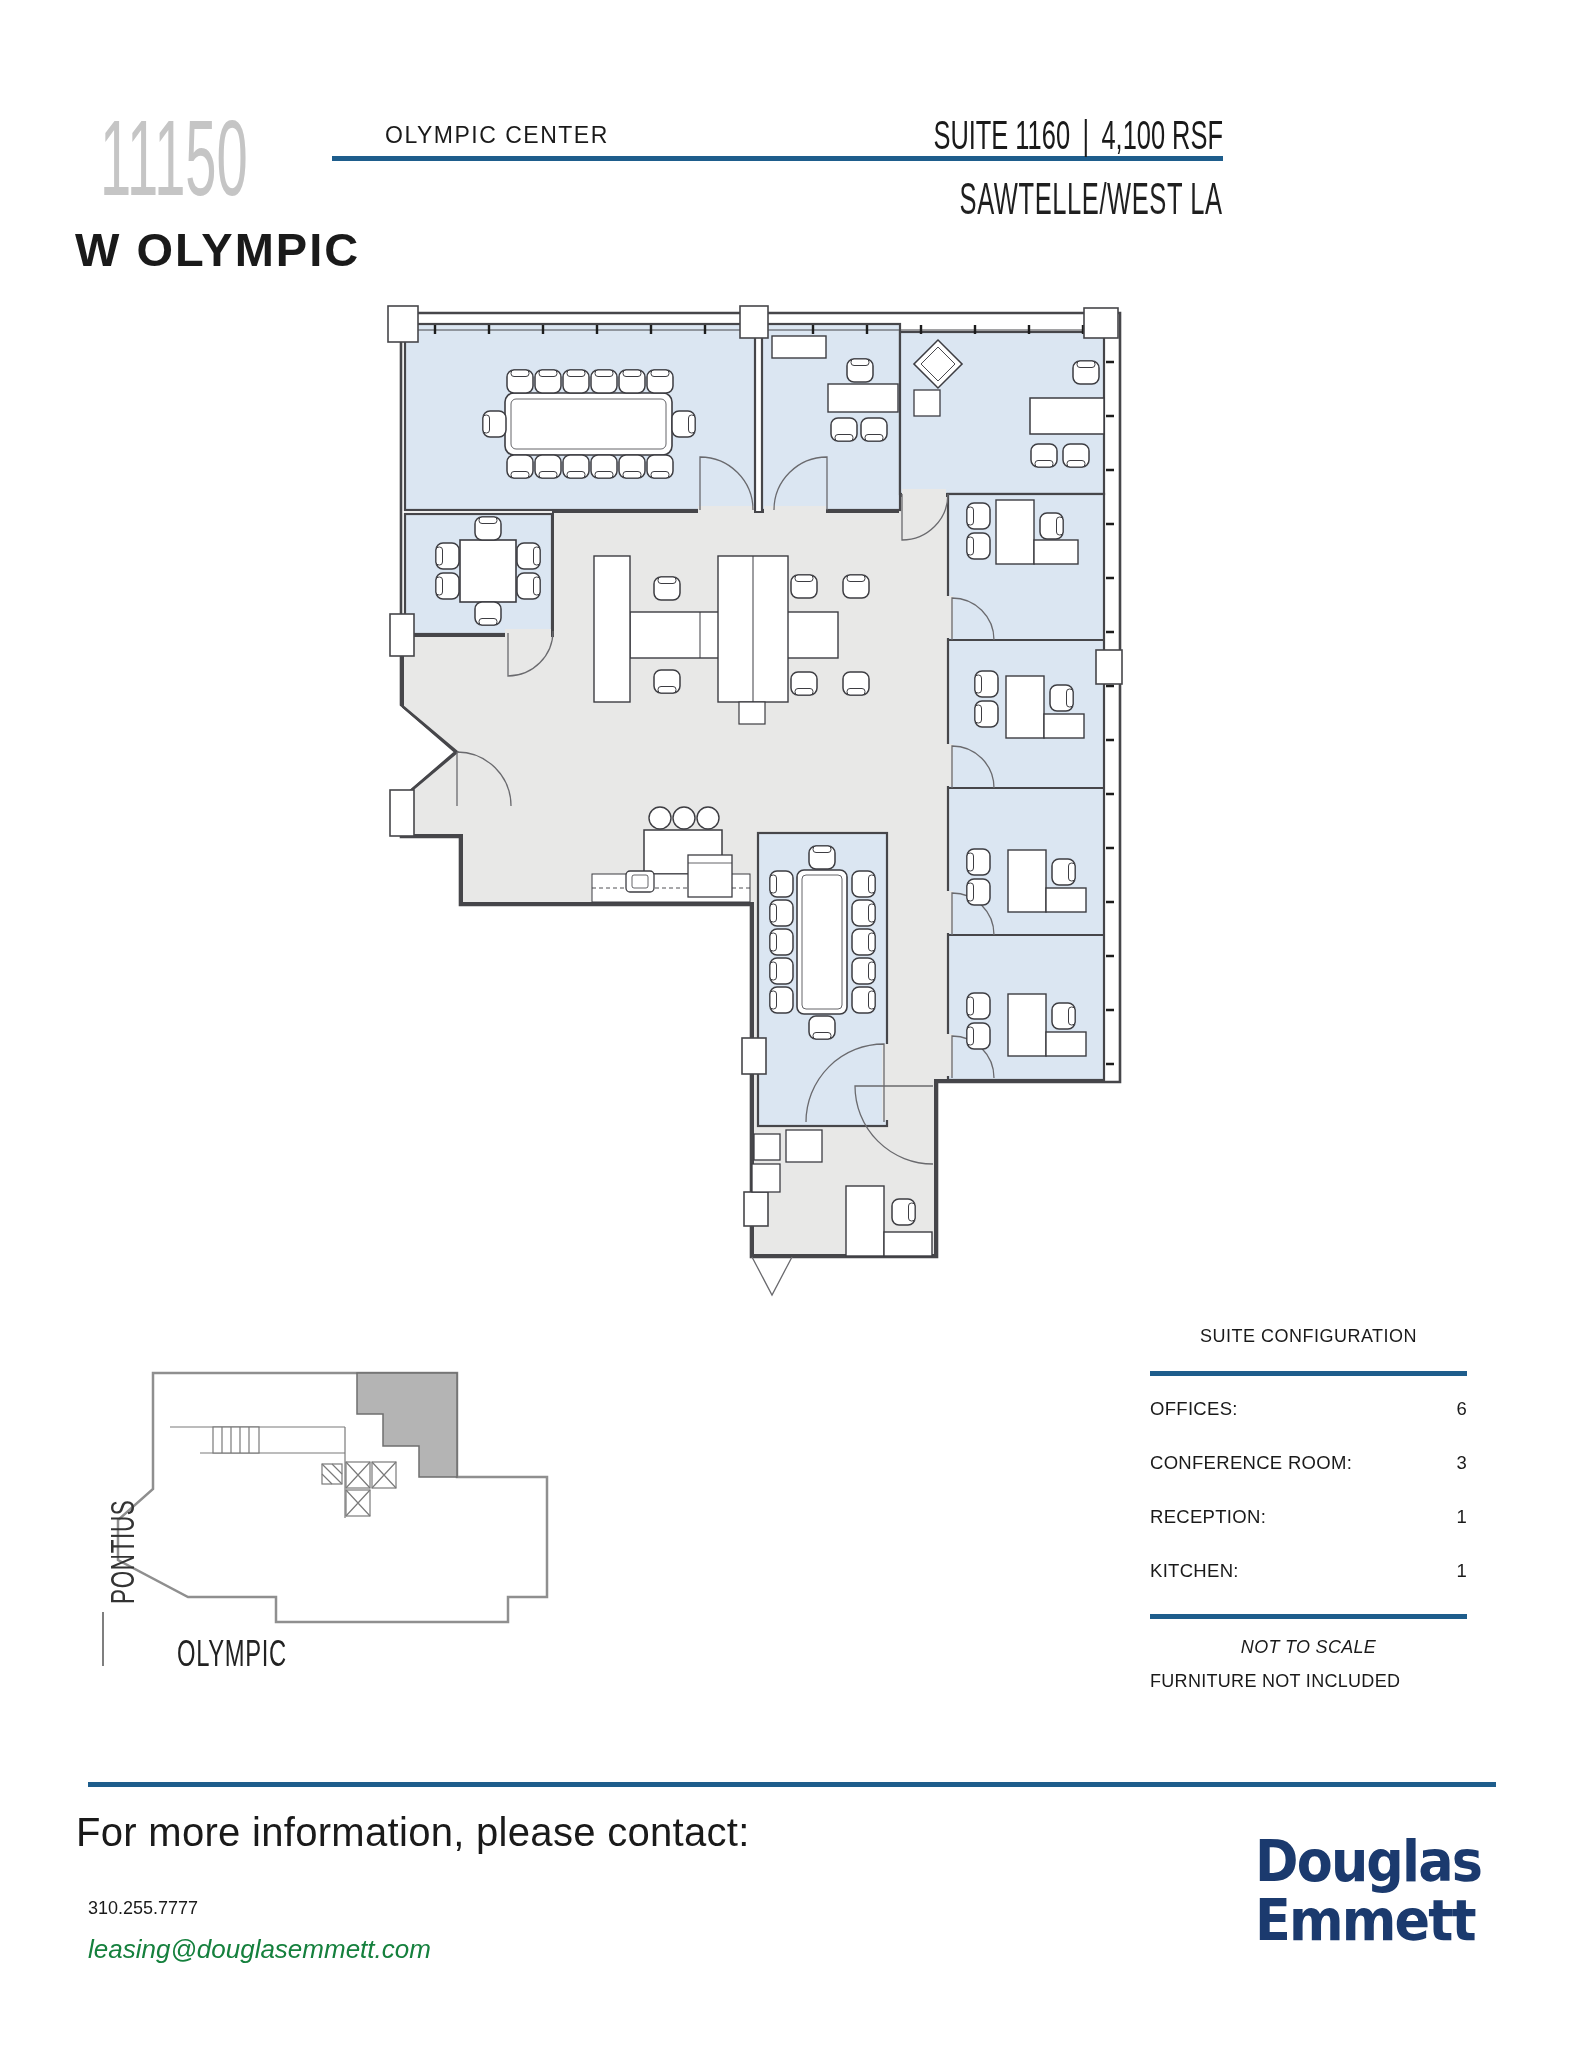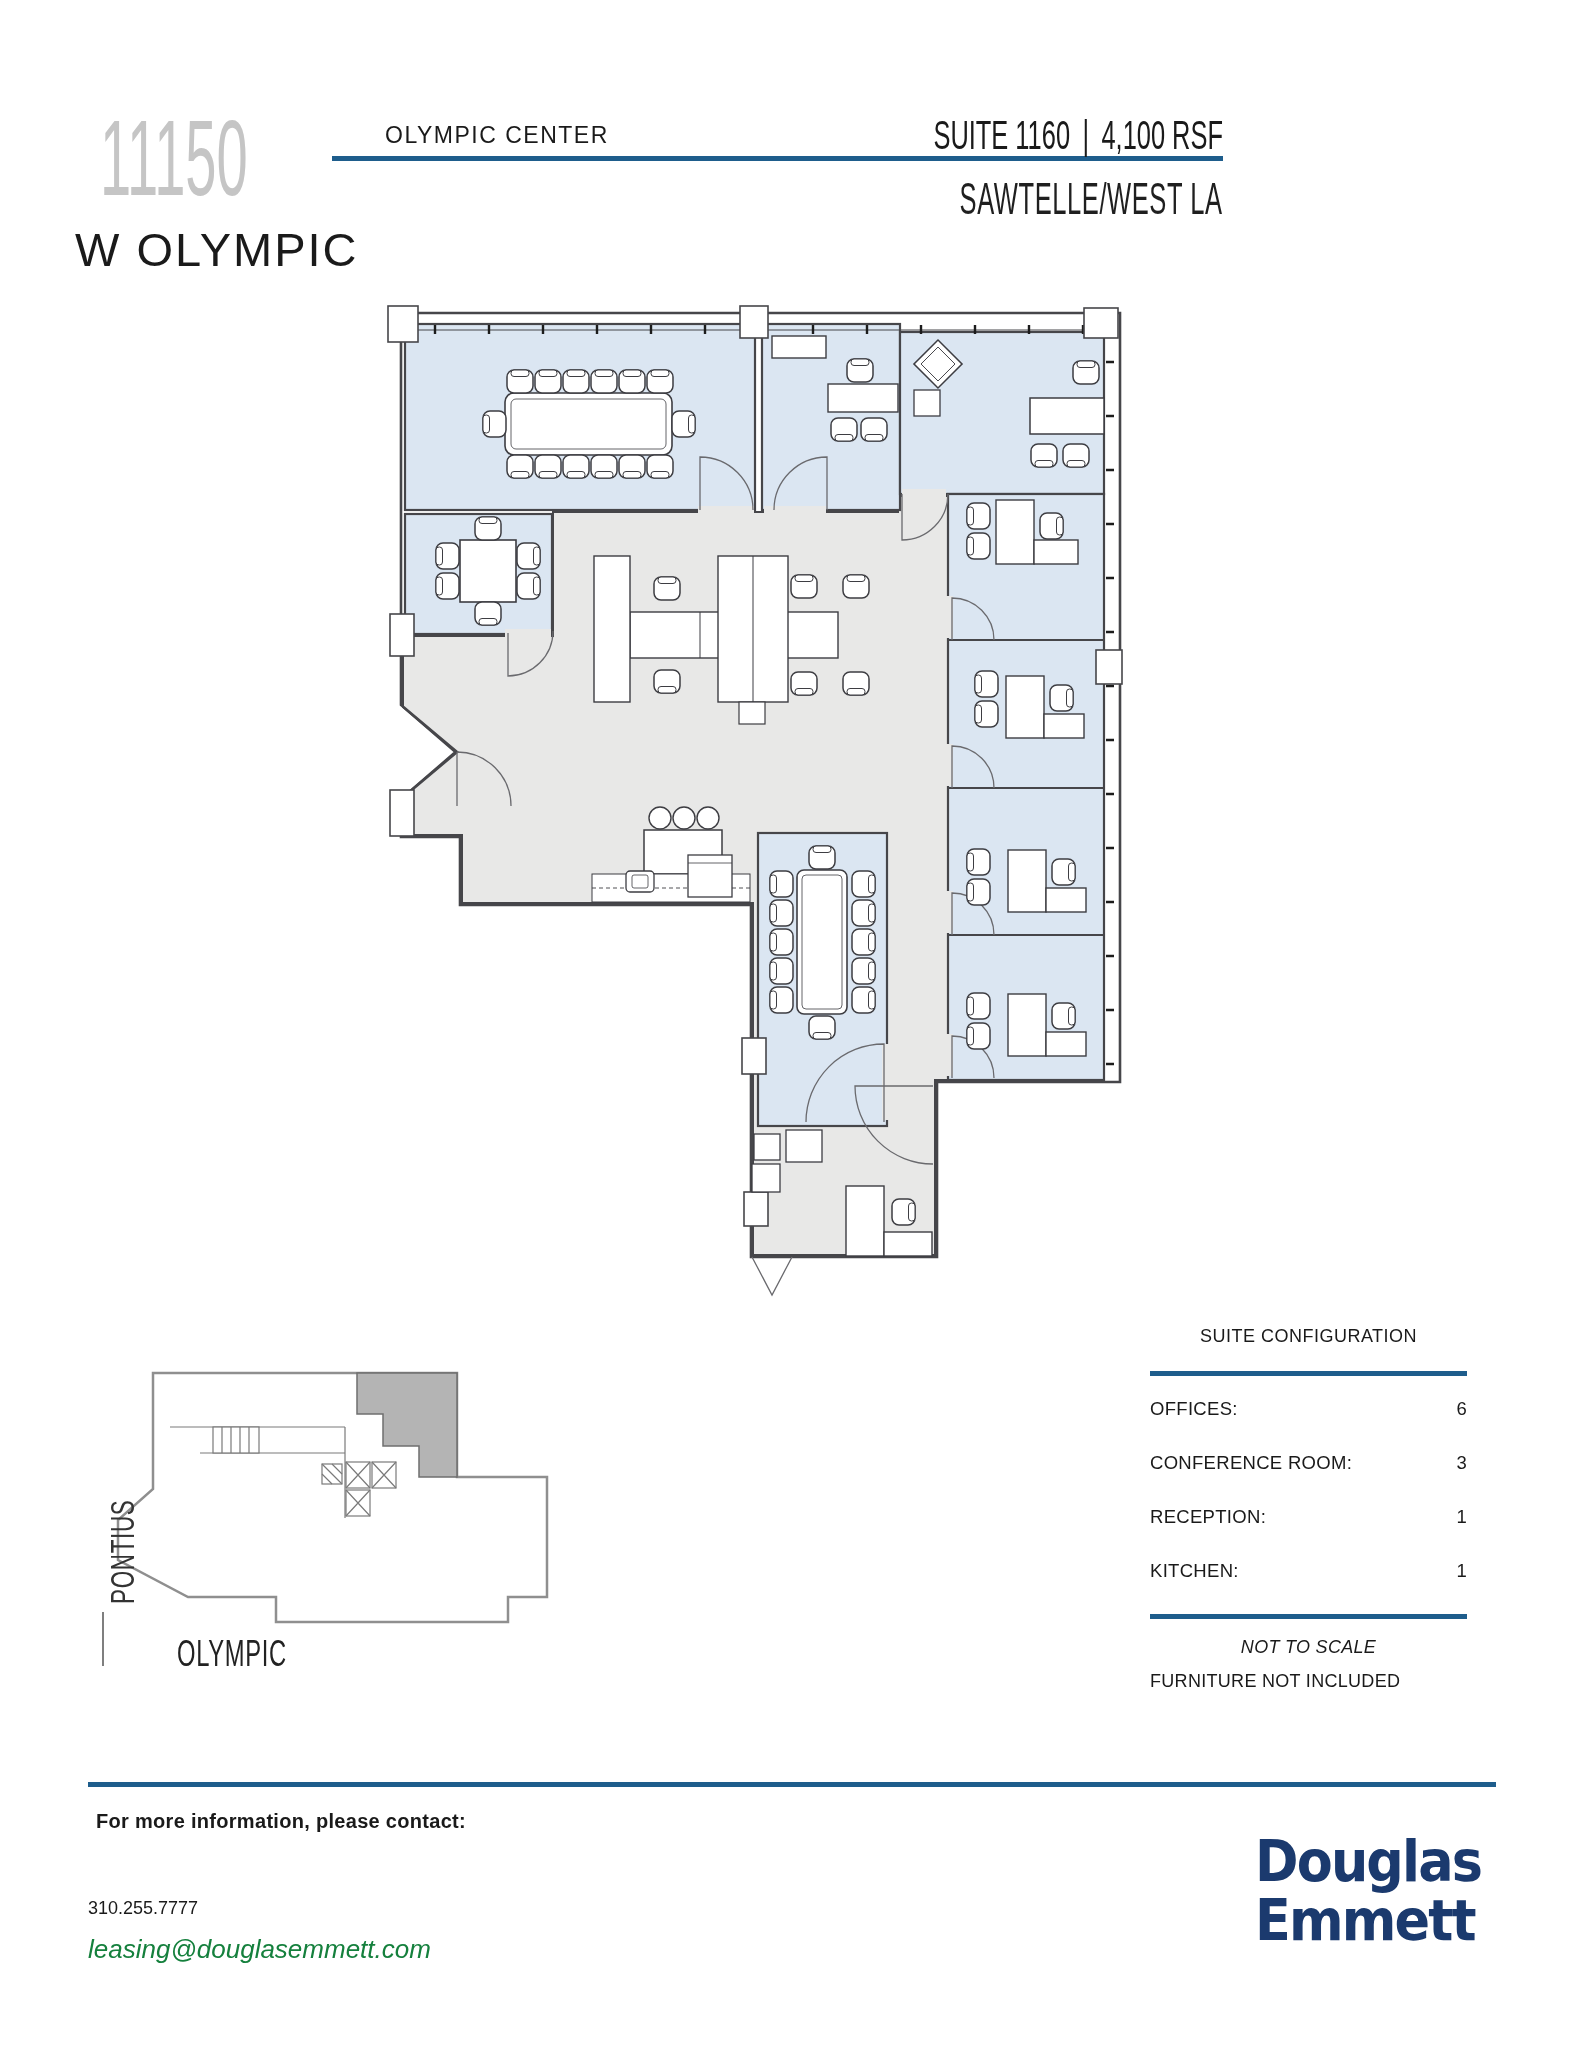--- a/index.html
+++ b/index.html
@@ -2,38 +2,38 @@
 <html><head>
 <meta charset="utf-8">
 <style>
   html,body{margin:0;padding:0;background:#ffffff;}
   .page{position:relative;width:1583px;height:2048px;background:#fff;overflow:hidden;
         font-family:"Liberation Sans", sans-serif;color:#1a1a1a;}
   .abs{position:absolute;}
   
   .bldg-number{left:100px;top:104px;font-size:108px;line-height:1;color:#c5c5c5;
     transform:scaleX(0.52);transform-origin:left top;white-space:nowrap;font-weight:400;}
-  .bldg-name{left:75px;top:222px;font-size:47px;letter-spacing:2px;font-weight:400;white-space:nowrap;}
+  .bldg-name{left:75px;top:222px;font-size:47px;letter-spacing:2px;font-weight:700;white-space:nowrap;}
   .center-name{left:385px;top:122px;font-size:23px;letter-spacing:1.5px;font-weight:400;white-space:nowrap;}
   .header-rule{left:332px;top:156px;width:891px;height:5px;}
   .suite-line{right:360px;top:112px;font-size:41px;font-weight:500;white-space:nowrap;
     transform:scaleX(0.62);transform-origin:right top;display:flex;gap:20px;}
   .submarket{right:360px;top:174px;font-size:44px;font-weight:400;letter-spacing:1px;white-space:nowrap;
     transform:scaleX(0.58);transform-origin:right top;color:#1f1f1f;}
   
   .config{left:1150px;top:1326px;width:317px;}
   .config-title{text-align:center;font-size:18px;letter-spacing:0.5px;}
   .cfg-rule{height:5px;margin-top:24px;}
   .cfg-rows{margin-top:22px;}
   .cfg-row{display:flex;justify-content:space-between;font-size:18.5px;letter-spacing:0.3px;margin-bottom:32px;}
   .cfg-note1{text-align:center;font-size:18px;margin-top:18px;letter-spacing:0.3px;font-style:italic;}
   .cfg-note2{text-align:left;font-size:18px;margin-top:13px;letter-spacing:0.3px;}
   
   .footer-rule{left:88px;top:1782px;width:1408px;height:5px;}
-  .contact-heading{left:96px;top:1810px;font-size:20px;font-weight:700;letter-spacing:0.3px;}
+  .contact-heading{left:76px;top:1810px;font-size:40px;font-weight:400;letter-spacing:0.3px;}
   .contact-phone{left:88px;top:1898px;font-size:18px;}
   .contact-email{left:88px;top:1934px;font-size:26px;color:#15803d;text-decoration:none;display:block;font-style:italic;}
   .logo{left:1255px;top:1832px;color:#1b3a6e;font-family:"DejaVu Sans", sans-serif;
         font-weight:800;font-size:57px;line-height:1.04;letter-spacing:-2px;transform:scaleX(0.92);transform-origin:left top;}
   .plan-svg{position:absolute;left:0;top:0;width:1583px;height:2048px;}
 </style>
 </head>
 <body>
 
 <div class="page">

